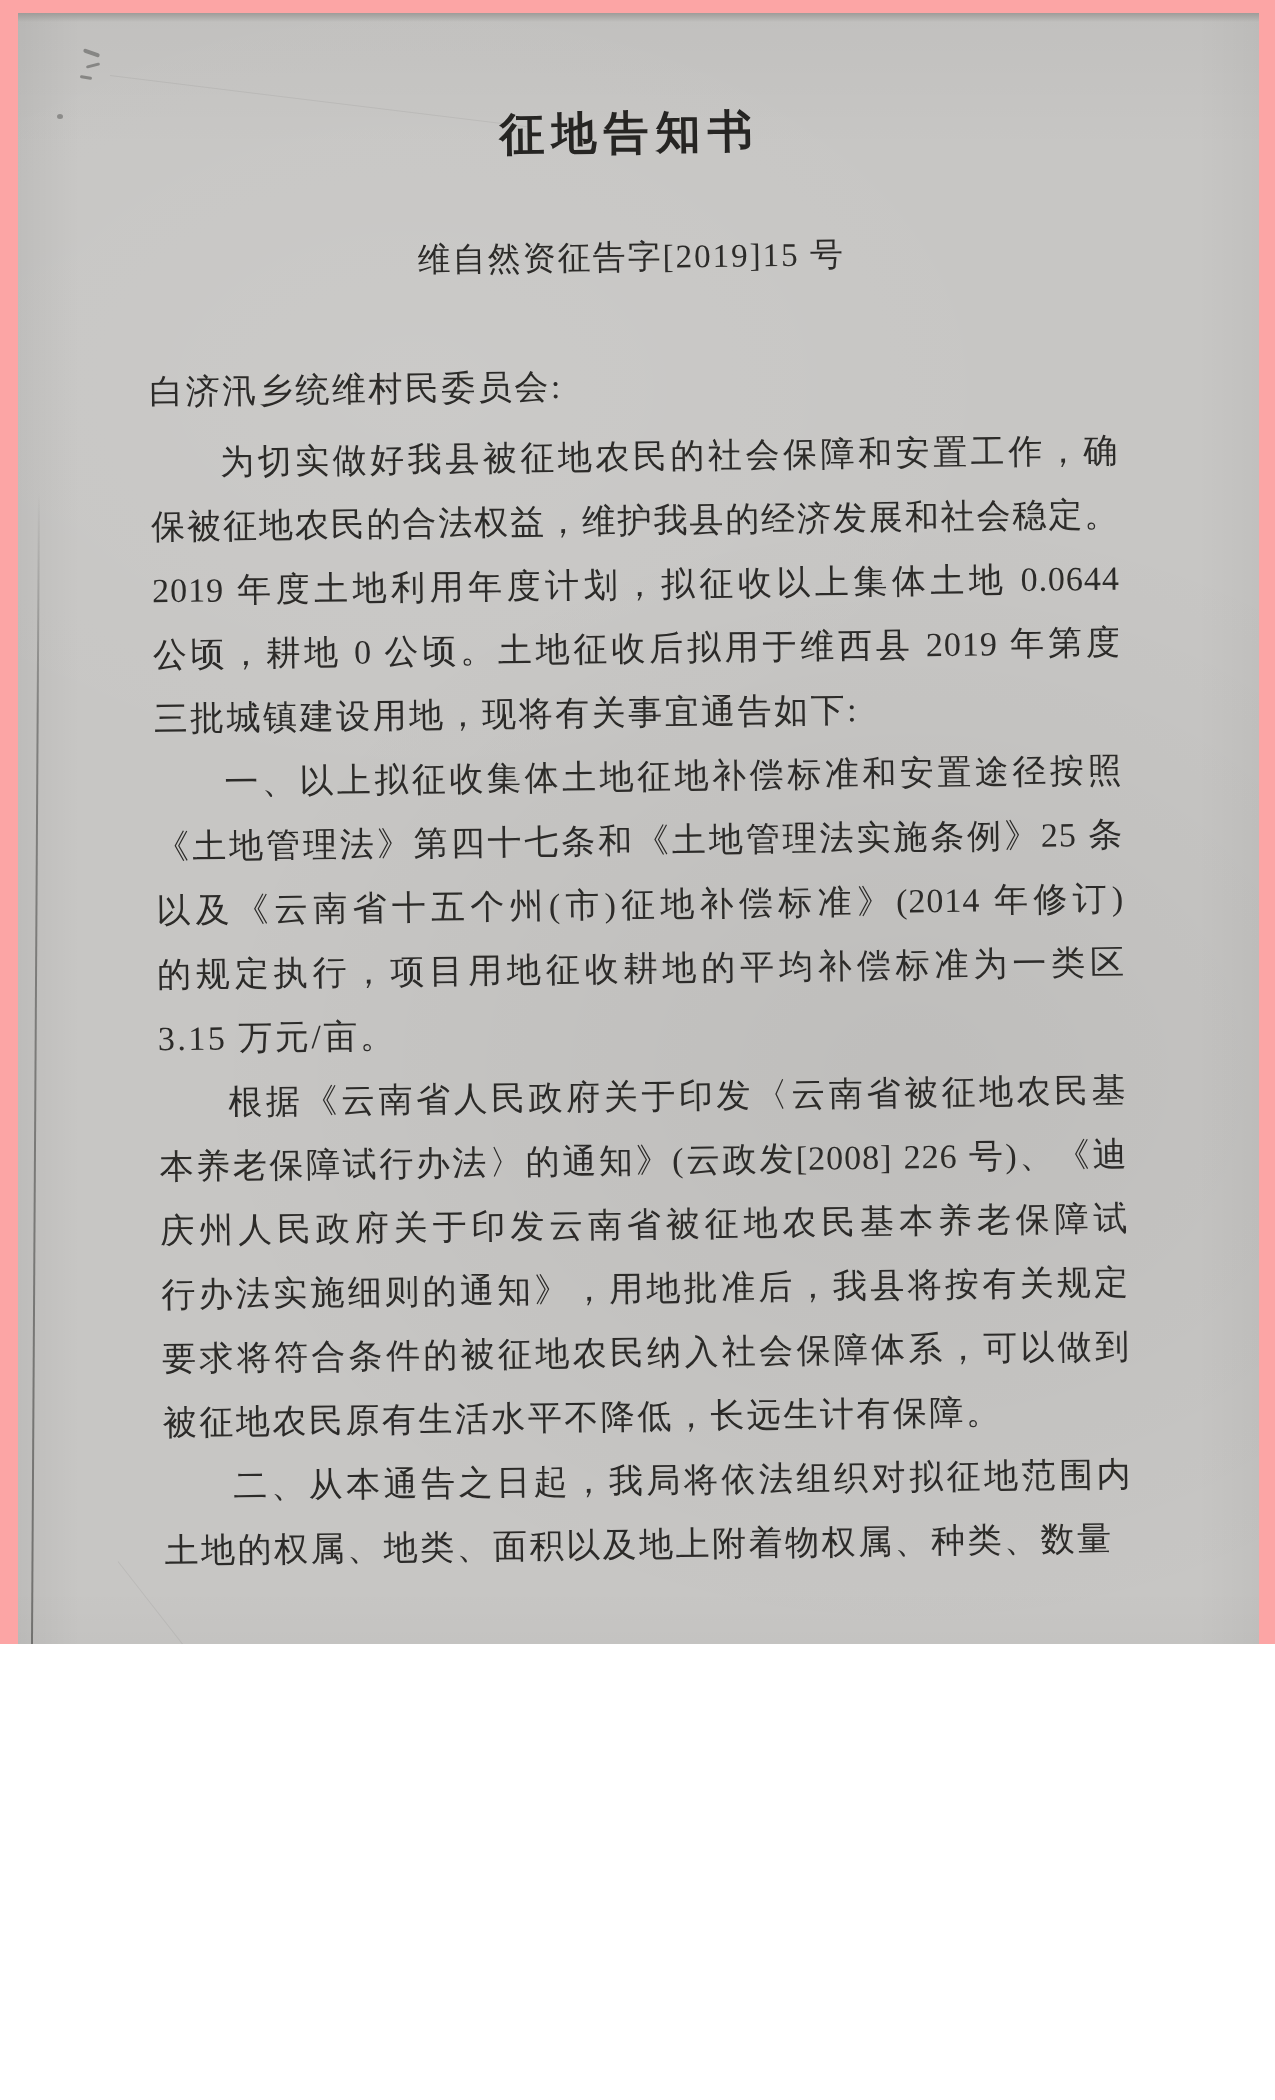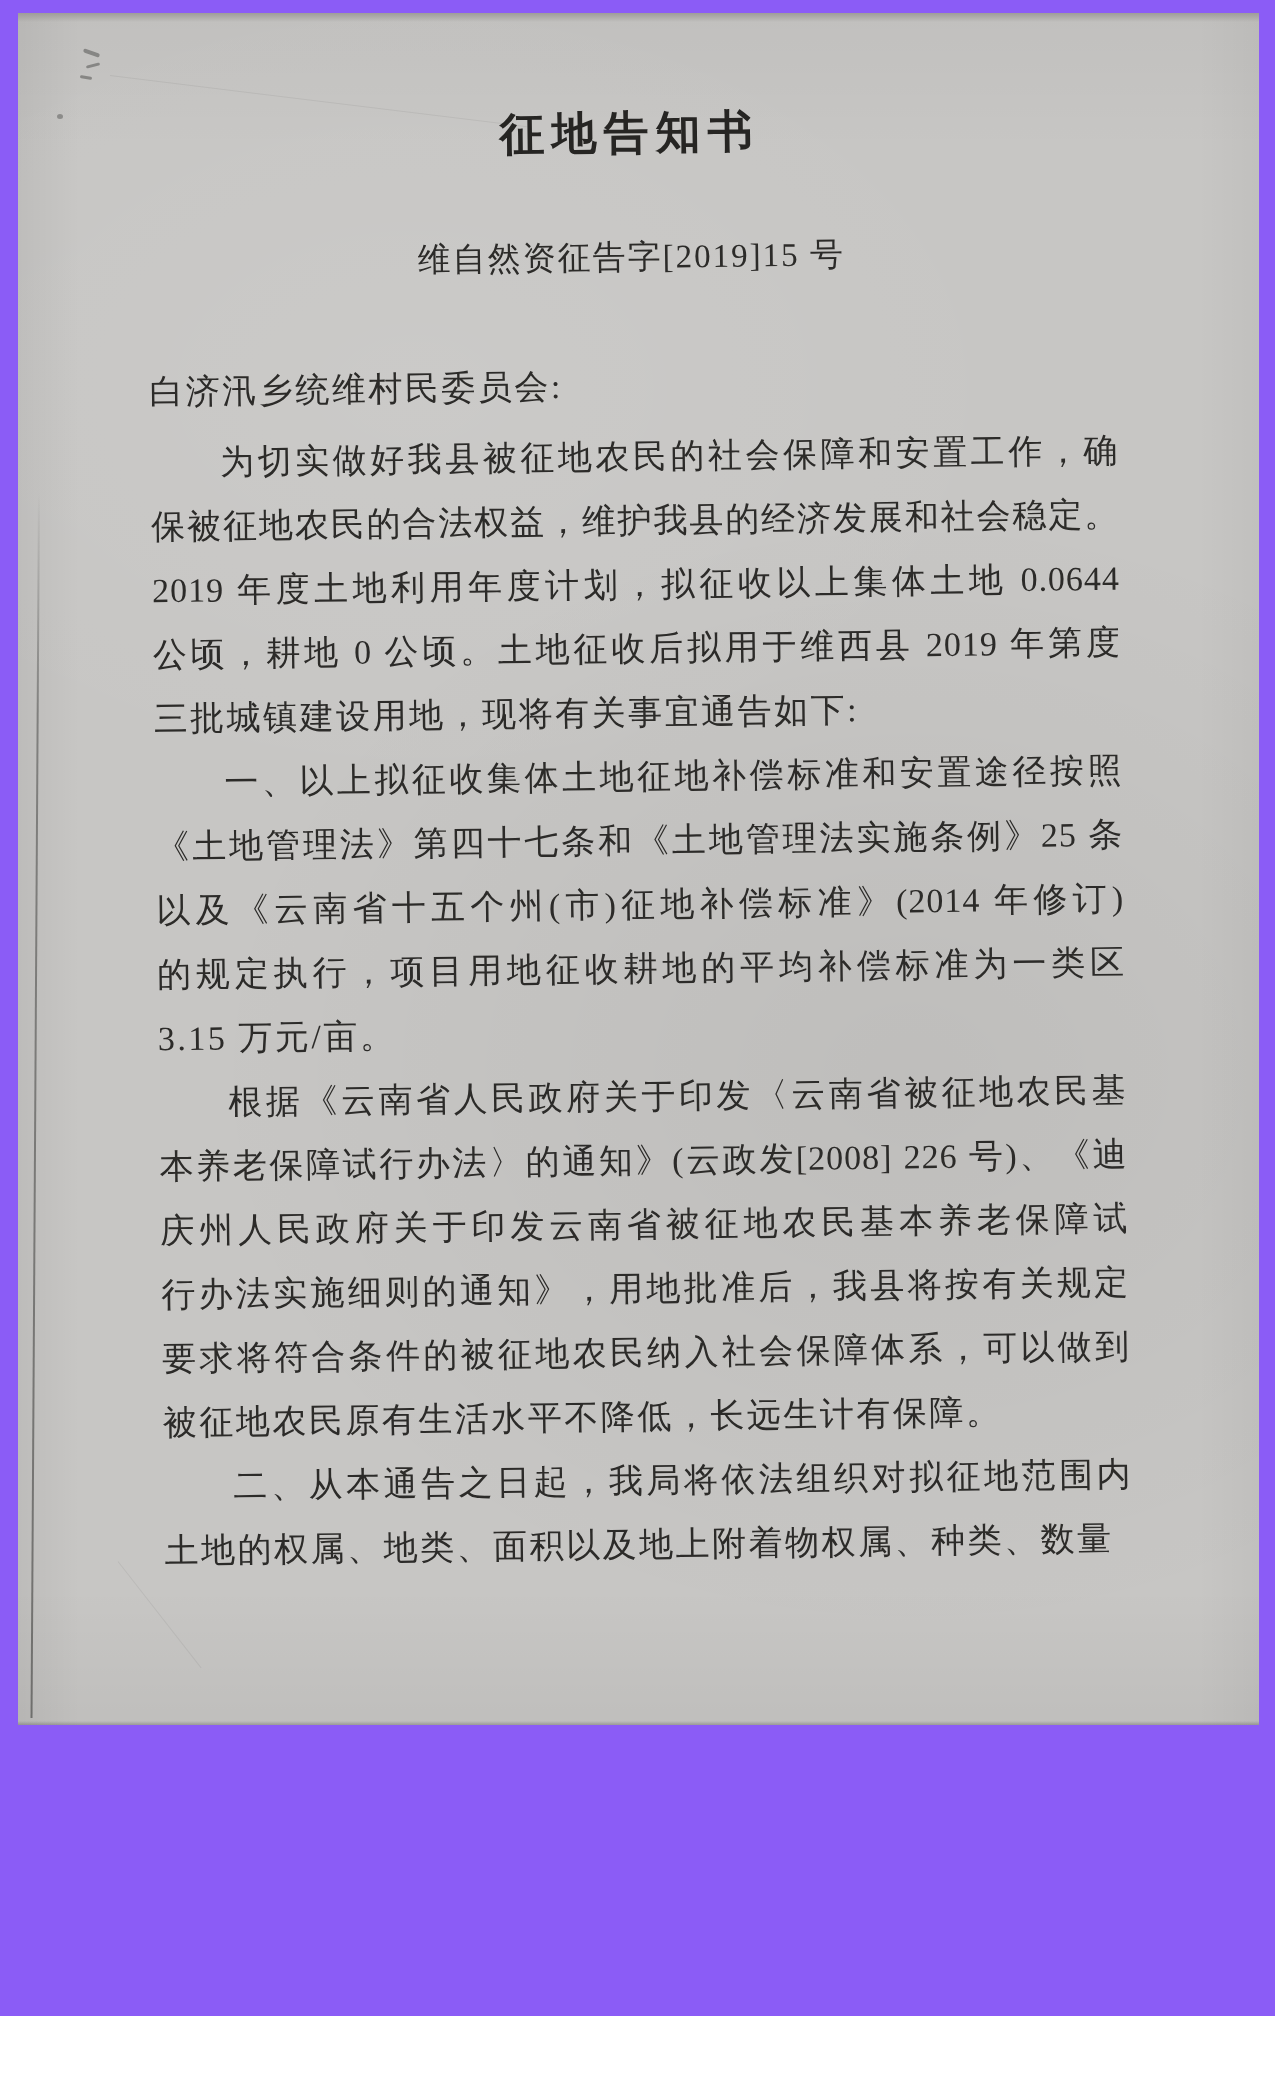--- a/index.html
+++ b/index.html
@@ -3,22 +3,22 @@
 <meta charset="utf-8">
 <style>
   html, body {
     margin: 0;
     padding: 0;
     background: #ffffff;
   }
   .scan {
     position: relative;
     width: 1275px;
-    height: 2016px;
-    background: #8b5cf6;
+    height: 1644px;
+    background: #fca5a5;
     overflow: hidden;
     font-family: "Liberation Serif", "DejaVu Serif", serif;
   }
   .paper {
     position: absolute;
     left: 18px;
     top: 13px;
     width: 1241px;
     height: 1712px;
     background-color: #c7c6c4;

